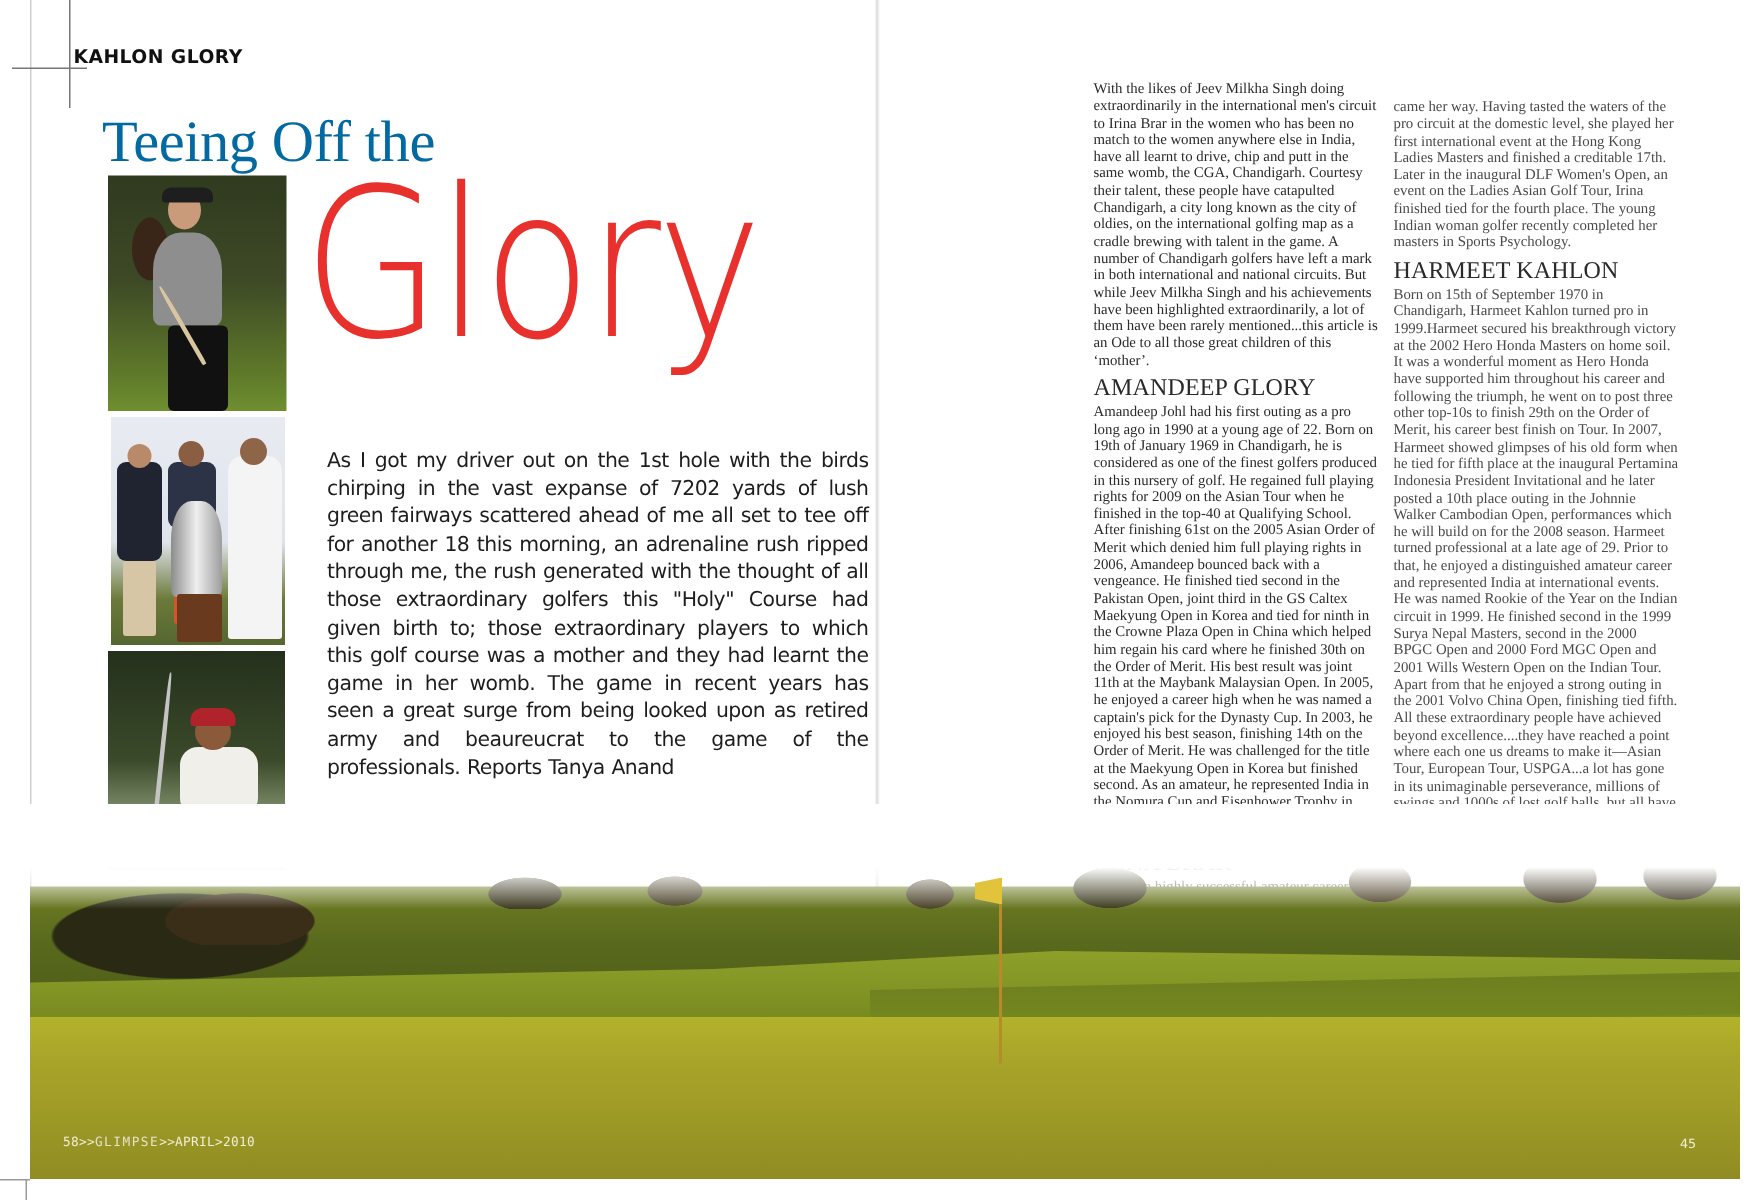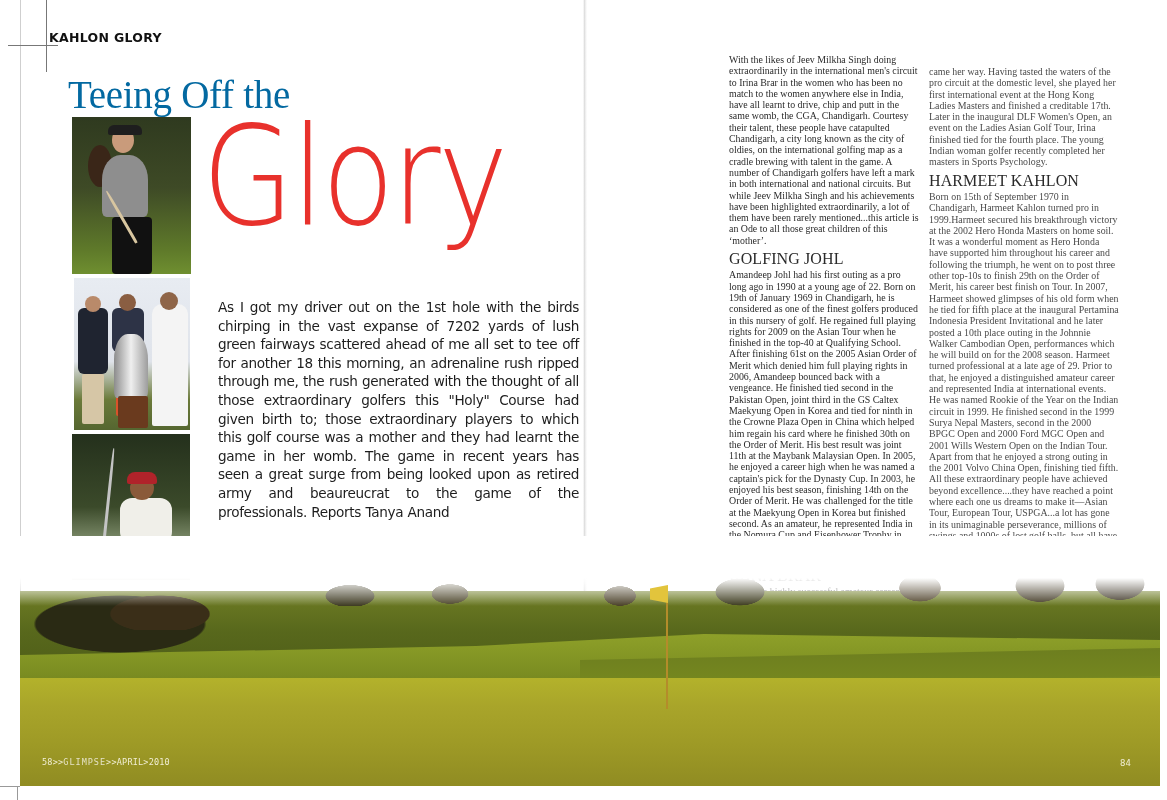--- a/index.html
+++ b/index.html
@@ -158,21 +158,21 @@
     <div class="fig p3-body"></div>
     <div class="fig p3-legs"></div>
     <div class="fig p3-head"></div>
     <div class="fig p3-cap"></div>
   </div>
 
   <div class="intro">As I got my driver out on the 1st hole with the birds chirping in the vast expanse of 7202 yards of lush green fairways scattered ahead of me all set to tee off for another 18 this morning, an adrenaline rush ripped through me, the rush generated with the thought of all those extraordinary golfers this "Holy" Course had given birth to; those extraordinary players to which this golf course was a mother and they had learnt the game in her womb. The game in recent years has seen a great surge from being looked upon as retired army and beaureucrat to the game of the professionals. Reports Tanya Anand</div>
 
   <div class="col col-1">
     <p>With the likes of Jeev Milkha Singh doing extraordinarily in the international men's circuit to Irina Brar in the women who has been no match to the women anywhere else in India, have all learnt to drive, chip and putt in the same womb, the CGA, Chandigarh. Courtesy their talent, these people have catapulted Chandigarh, a city long known as the city of oldies, on the international golfing map as a cradle brewing with talent in the game. A number of Chandigarh golfers have left a mark in both international and national circuits. But while Jeev Milkha Singh and his achievements have been highlighted extraordinarily, a lot of them have been rarely mentioned...this article is an Ode to all those great children of this ‘mother’.</p>
-    <p class="head">GOLFING JOHL</p>
+    <p class="head">AMANDEEP GLORY</p>
     <p>Amandeep Johl had his first outing as a pro long ago in 1990 at a young age of 22. Born on 19th of January 1969 in Chandigarh, he is considered as one of the finest golfers produced in this nursery of golf. He regained full playing rights for 2009 on the Asian Tour when he finished in the top-40 at Qualifying School. After finishing 61st on the 2005 Asian Order of Merit which denied him full playing rights in 2006, Amandeep bounced back with a vengeance. He finished tied second in the Pakistan Open, joint third in the GS Caltex Maekyung Open in Korea and tied for ninth in the Crowne Plaza Open in China which helped him regain his card where he finished 30th on the Order of Merit. His best result was joint 11th at the Maybank Malaysian Open. In 2005, he enjoyed a career high when he was named a captain's pick for the Dynasty Cup. In 2003, he enjoyed his best season, finishing 14th on the Order of Merit. He was challenged for the title at the Maekyung Open in Korea but finished second. As an amateur, he represented India in the Nomura Cup and Eisenhower Trophy in 1987 and 1988 respectively. He Was crowned national champion of India in 1989.</p>
     <p class="head">IRINA BRAR</p>
     <p class="faded">She had a highly successful amateur career during which she won almost everything that</p>
   </div>
 
   <div class="col col-2">
     <p>came her way. Having tasted the waters of the pro circuit at the domestic level, she played her first international event at the Hong Kong Ladies Masters and finished a creditable 17th. Later in the inaugural DLF Women's Open, an event on the Ladies Asian Golf Tour, Irina finished tied for the fourth place. The young Indian woman golfer recently completed her masters in Sports Psychology.</p>
     <p class="head">HARMEET KAHLON</p>
     <p>Born on 15th of September 1970 in Chandigarh, Harmeet Kahlon turned pro in 1999.Harmeet secured his breakthrough victory at the 2002 Hero Honda Masters on home soil. It was a wonderful moment as Hero Honda have supported him throughout his career and following the triumph, he went on to post three other top-10s to finish 29th on the Order of Merit, his career best finish on Tour. In 2007, Harmeet showed glimpses of his old form when he tied for fifth place at the inaugural Pertamina Indonesia President Invitational and he later posted a 10th place outing in the Johnnie Walker Cambodian Open, performances which he will build on for the 2008 season. Harmeet turned professional at a late age of 29. Prior to that, he enjoyed a distinguished amateur career and represented India at international events. He was named Rookie of the Year on the Indian circuit in 1999. He finished second in the 1999 Surya Nepal Masters, second in the 2000 BPGC Open and 2000 Ford MGC Open and 2001 Wills Western Open on the Indian Tour. Apart from that he enjoyed a strong outing in the 2001 Volvo China Open, finishing tied fifth.</p>
     <p><span>All these extraordinary people have achieved beyond excellence....they have reached a point where each one us dreams to make it—Asian Tour, European Tour, USPGA...a lot has gone in its unimaginable perseverance, millions of swings and 1000s of lost golf balls, but all have them have stood to fight another day and have won one day or the other, that's what has made CGA Chandigarh, proud.</span> <span style="color:#999;font-style:italic;">𝒢</span></p>
@@ -184,18 +184,18 @@
     <div class="bush-left"></div>
     <div class="fairway"></div>
     <div class="green-shadow"></div>
     <div class="green-front"></div>
     <div class="sky-fade"></div>
     <div class="flag-pole"></div>
     <div class="flag"></div>
   </div>
 
   <div class="footer-left"><span>58&gt;&gt;</span><span class="brand">GLIMPSE</span><span>&gt;&gt;APRIL&gt;2010</span></div>
-  <div class="page-num-right">84</div>
+  <div class="page-num-right">45</div>
 
   <div class="crop-line-bottom"></div>
   <div class="crop-mark-b"></div>
   <div class="crop-mark-b2"></div>
 </div>
 
 </body></html>

